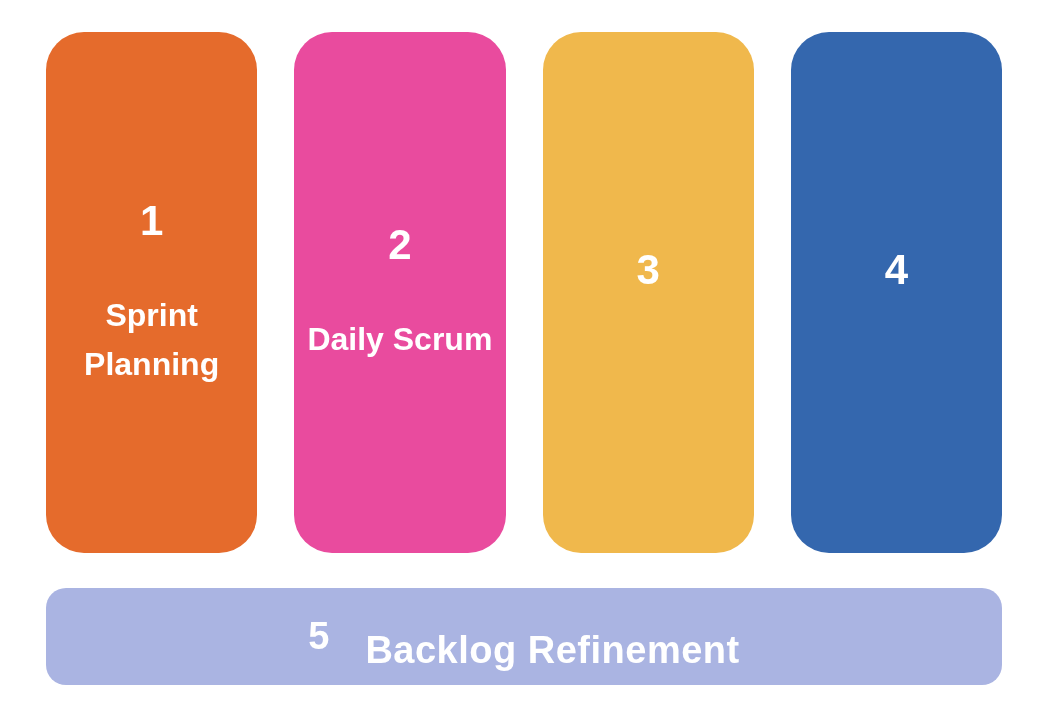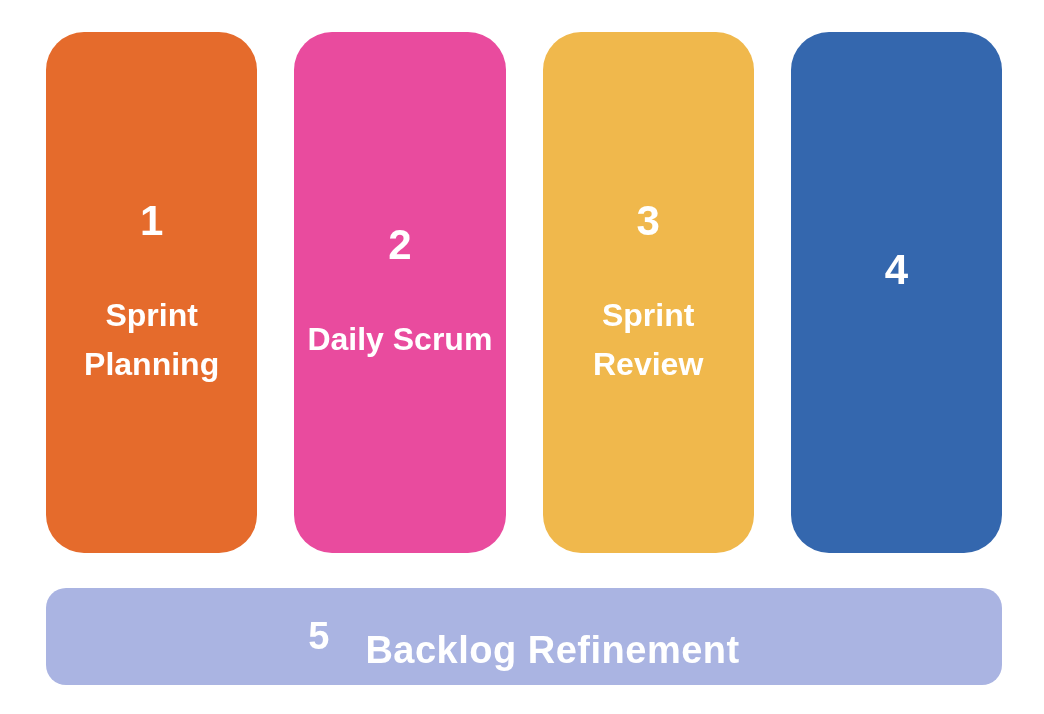--- a/index.html
+++ b/index.html
@@ -83,21 +83,20 @@
       <div class="column-label">Sprint Planning</div>
     </div>
 
     <div class="column" style="background-color: rgb(233, 75, 158);">
       <div class="column-number">2</div>
       <div class="column-label">Daily Scrum</div>
     </div>
 
     <div class="column" style="background-color: rgb(240, 184, 76);">
       <div class="column-number">3</div>
-      <div class="column-label">Sprint Review</div>
     </div>
 
     <div class="column" style="background-color: rgb(52, 103, 174);">
       <div class="column-number">4</div>
     </div>
 
   </div>
 
   <div class="bottom-bar" style="background-color: rgb(170, 180, 226);">
     <span class="bar-number">5</span>

